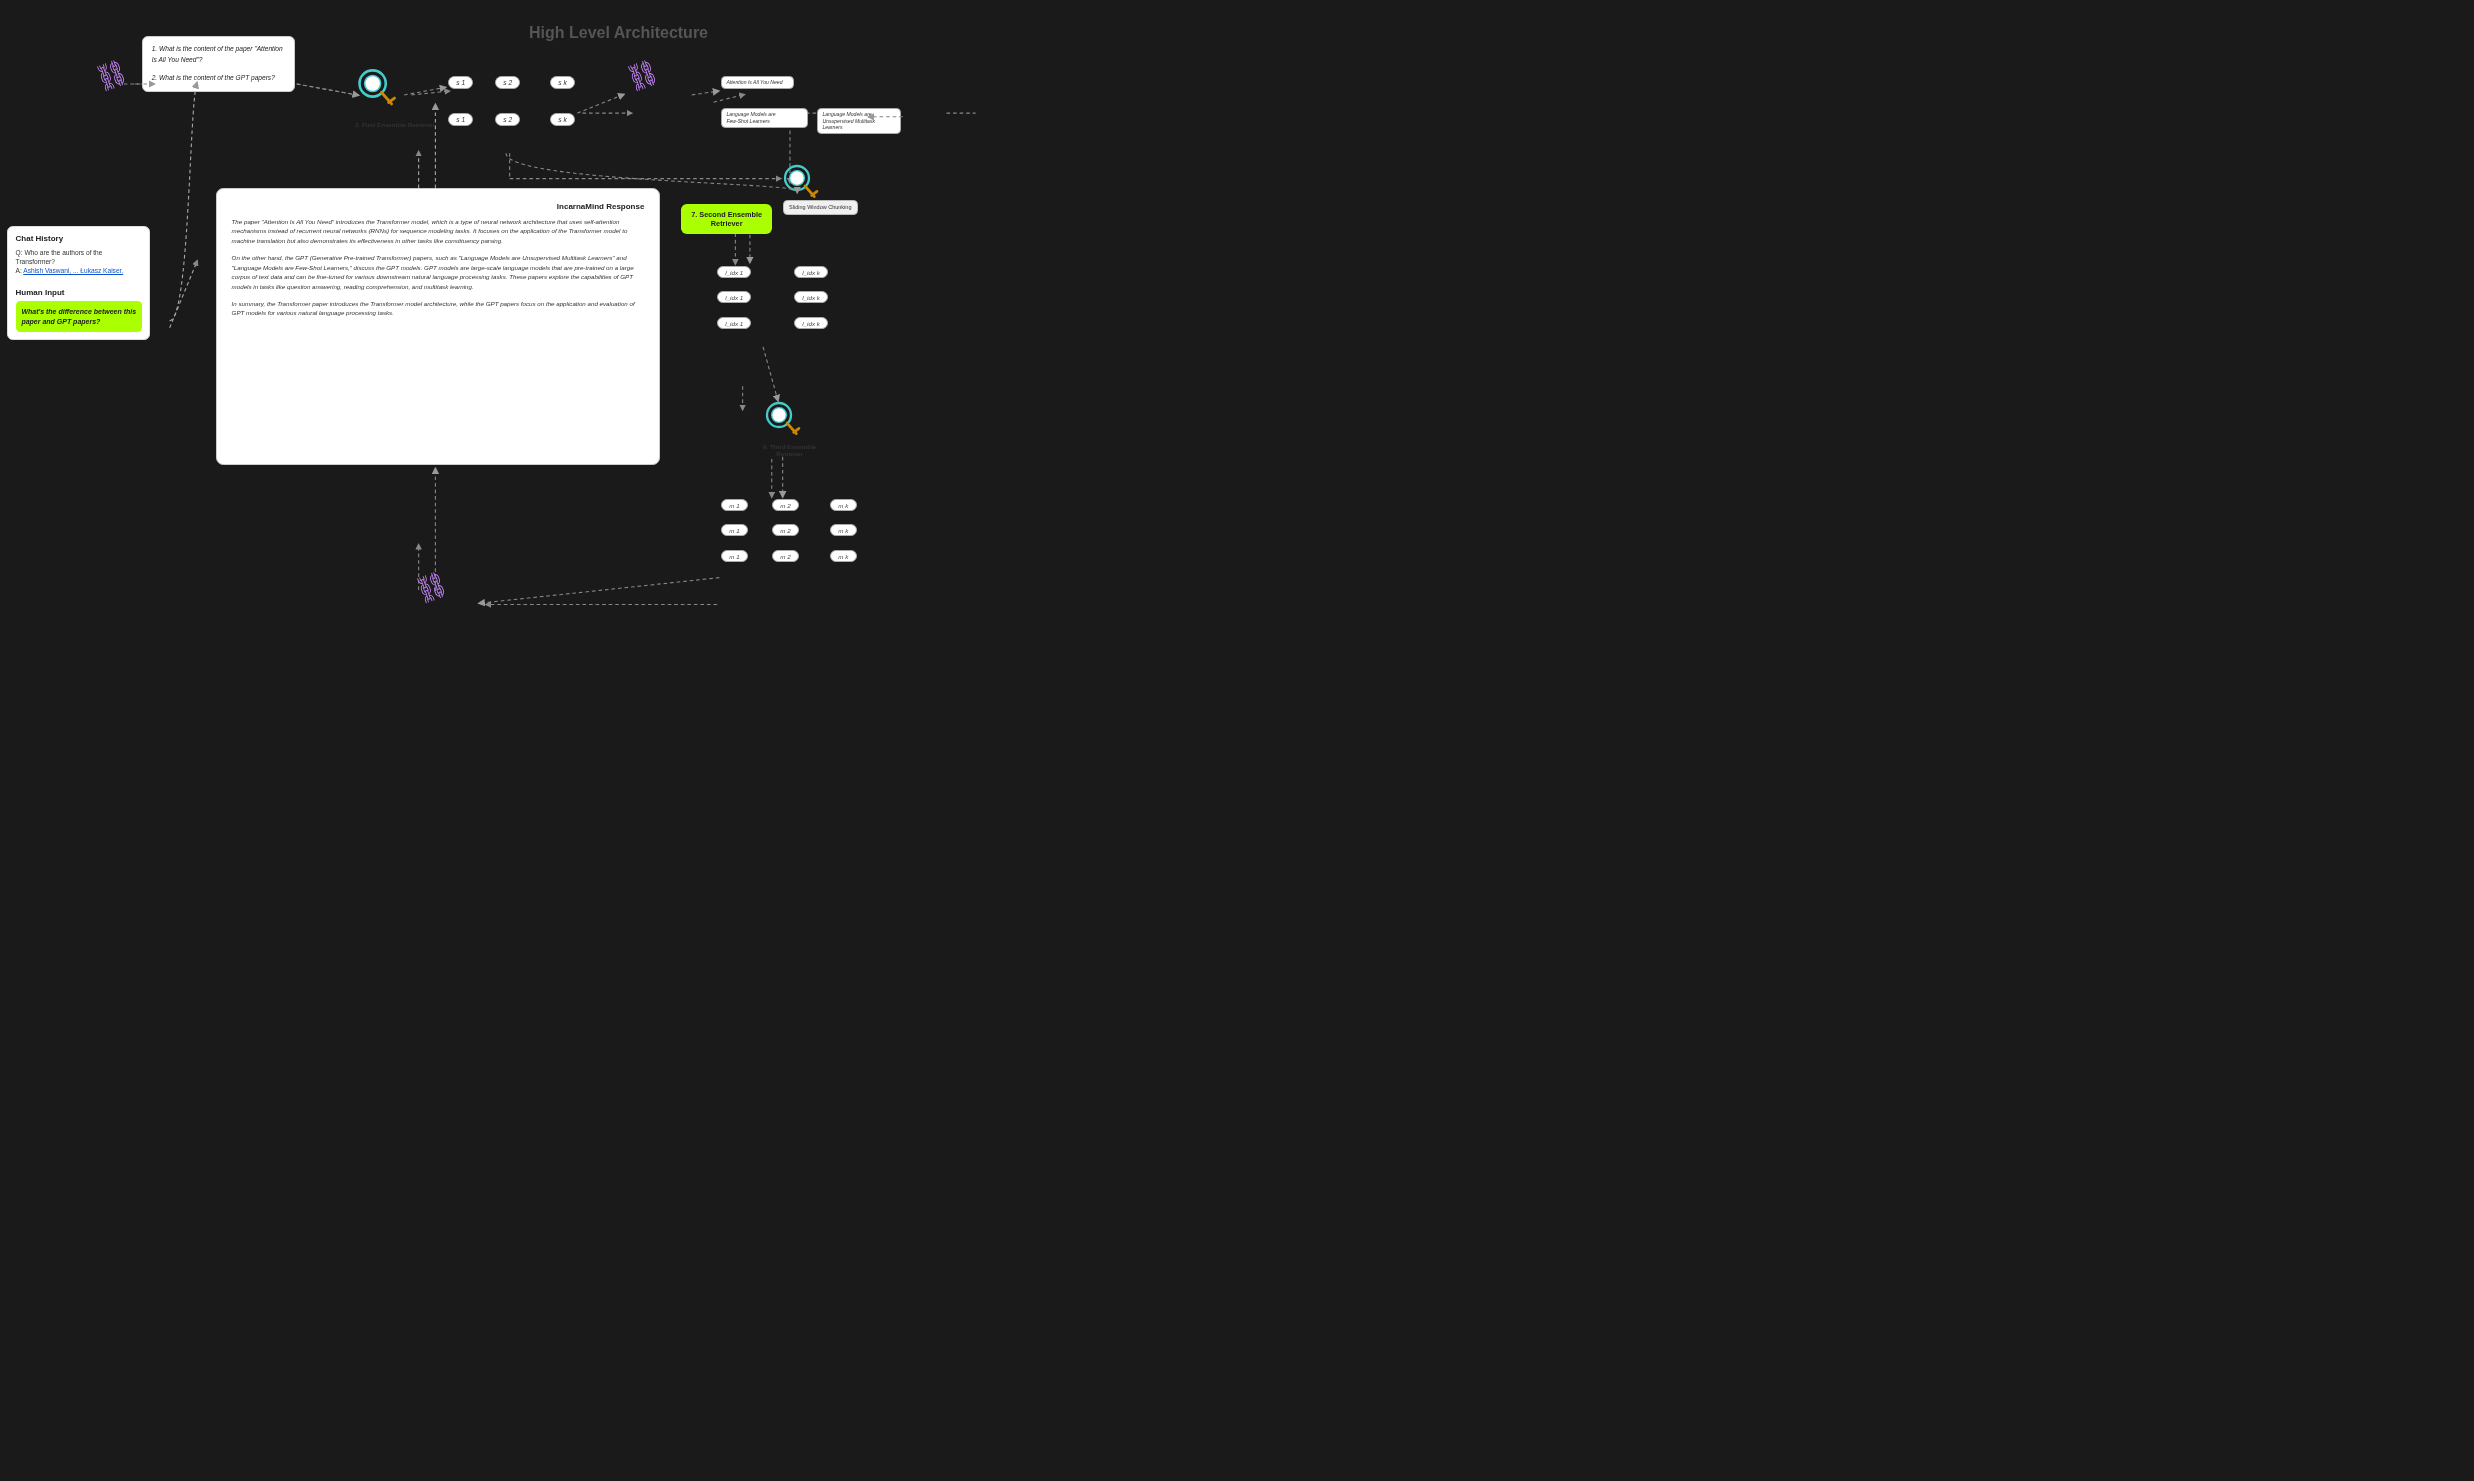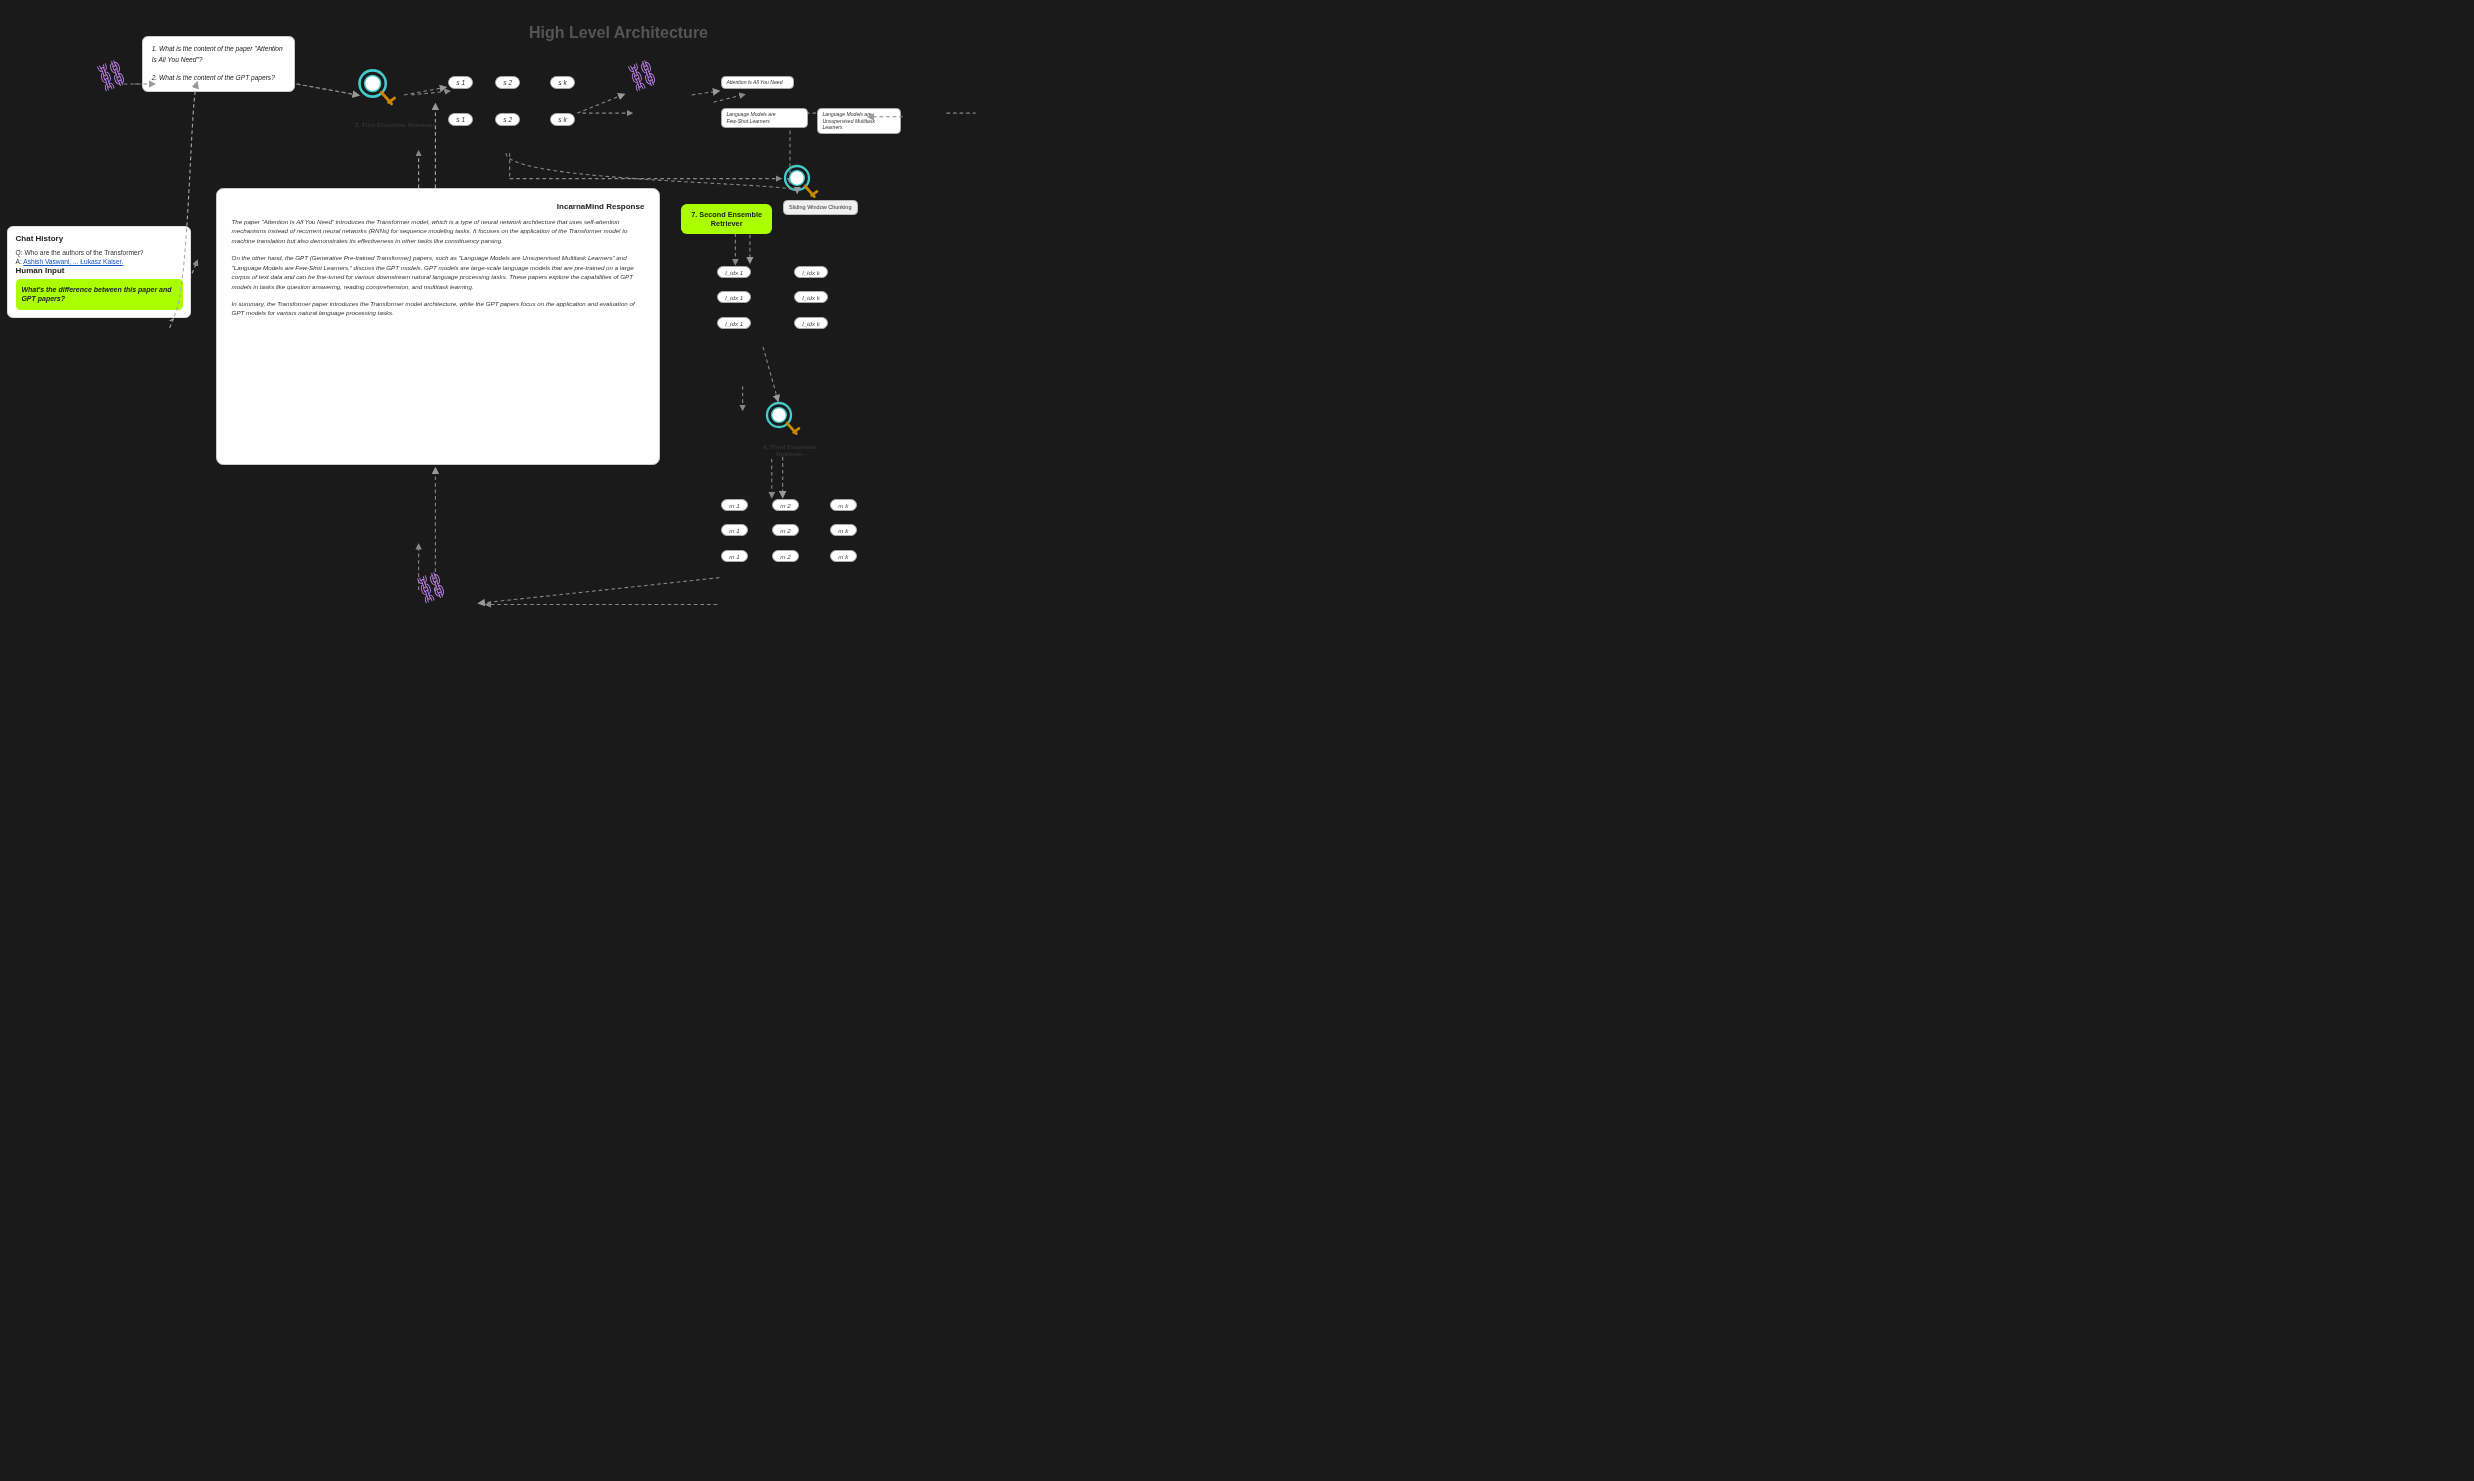--- a/index.html
+++ b/index.html
@@ -26,21 +26,21 @@
       color: #555;
       font-size: 16px;
       font-weight: bold;
       white-space: nowrap;
     }
     
     .chat-panel {
       position: absolute;
       top: 226px;
       left: 7.3px;
-      width: 184px;
+      width: 143px;
       background: white;
       border-radius: 5.8px;
       padding: 7.3px;
       border: 0.7px solid #ddd;
     }
     .chat-panel-title {
       font-size: 8px;
       font-weight: bold;
       margin-bottom: 4.4px;
       color: #222;
@@ -49,21 +49,21 @@
       font-size: 6.6px;
       color: #333;
       line-height: 1.4;
     }
     .chat-history-text .qa-q { color: #333; }
     .chat-history-text .qa-a { color: #333; }
     .chat-history-text a { color: #1155cc; text-decoration: underline; }
     .human-input-label {
       font-size: 8px;
       font-weight: bold;
-      margin-top: 0;
+      margin-top: 13px;
       margin-bottom: 3.6px;
       color: #222;
     }
     .human-input-box {
       background: #aaff00;
       border-radius: 4.4px;
       padding: 5.8px;
       font-size: 7px;
       font-weight: bold;
       font-style: italic;

